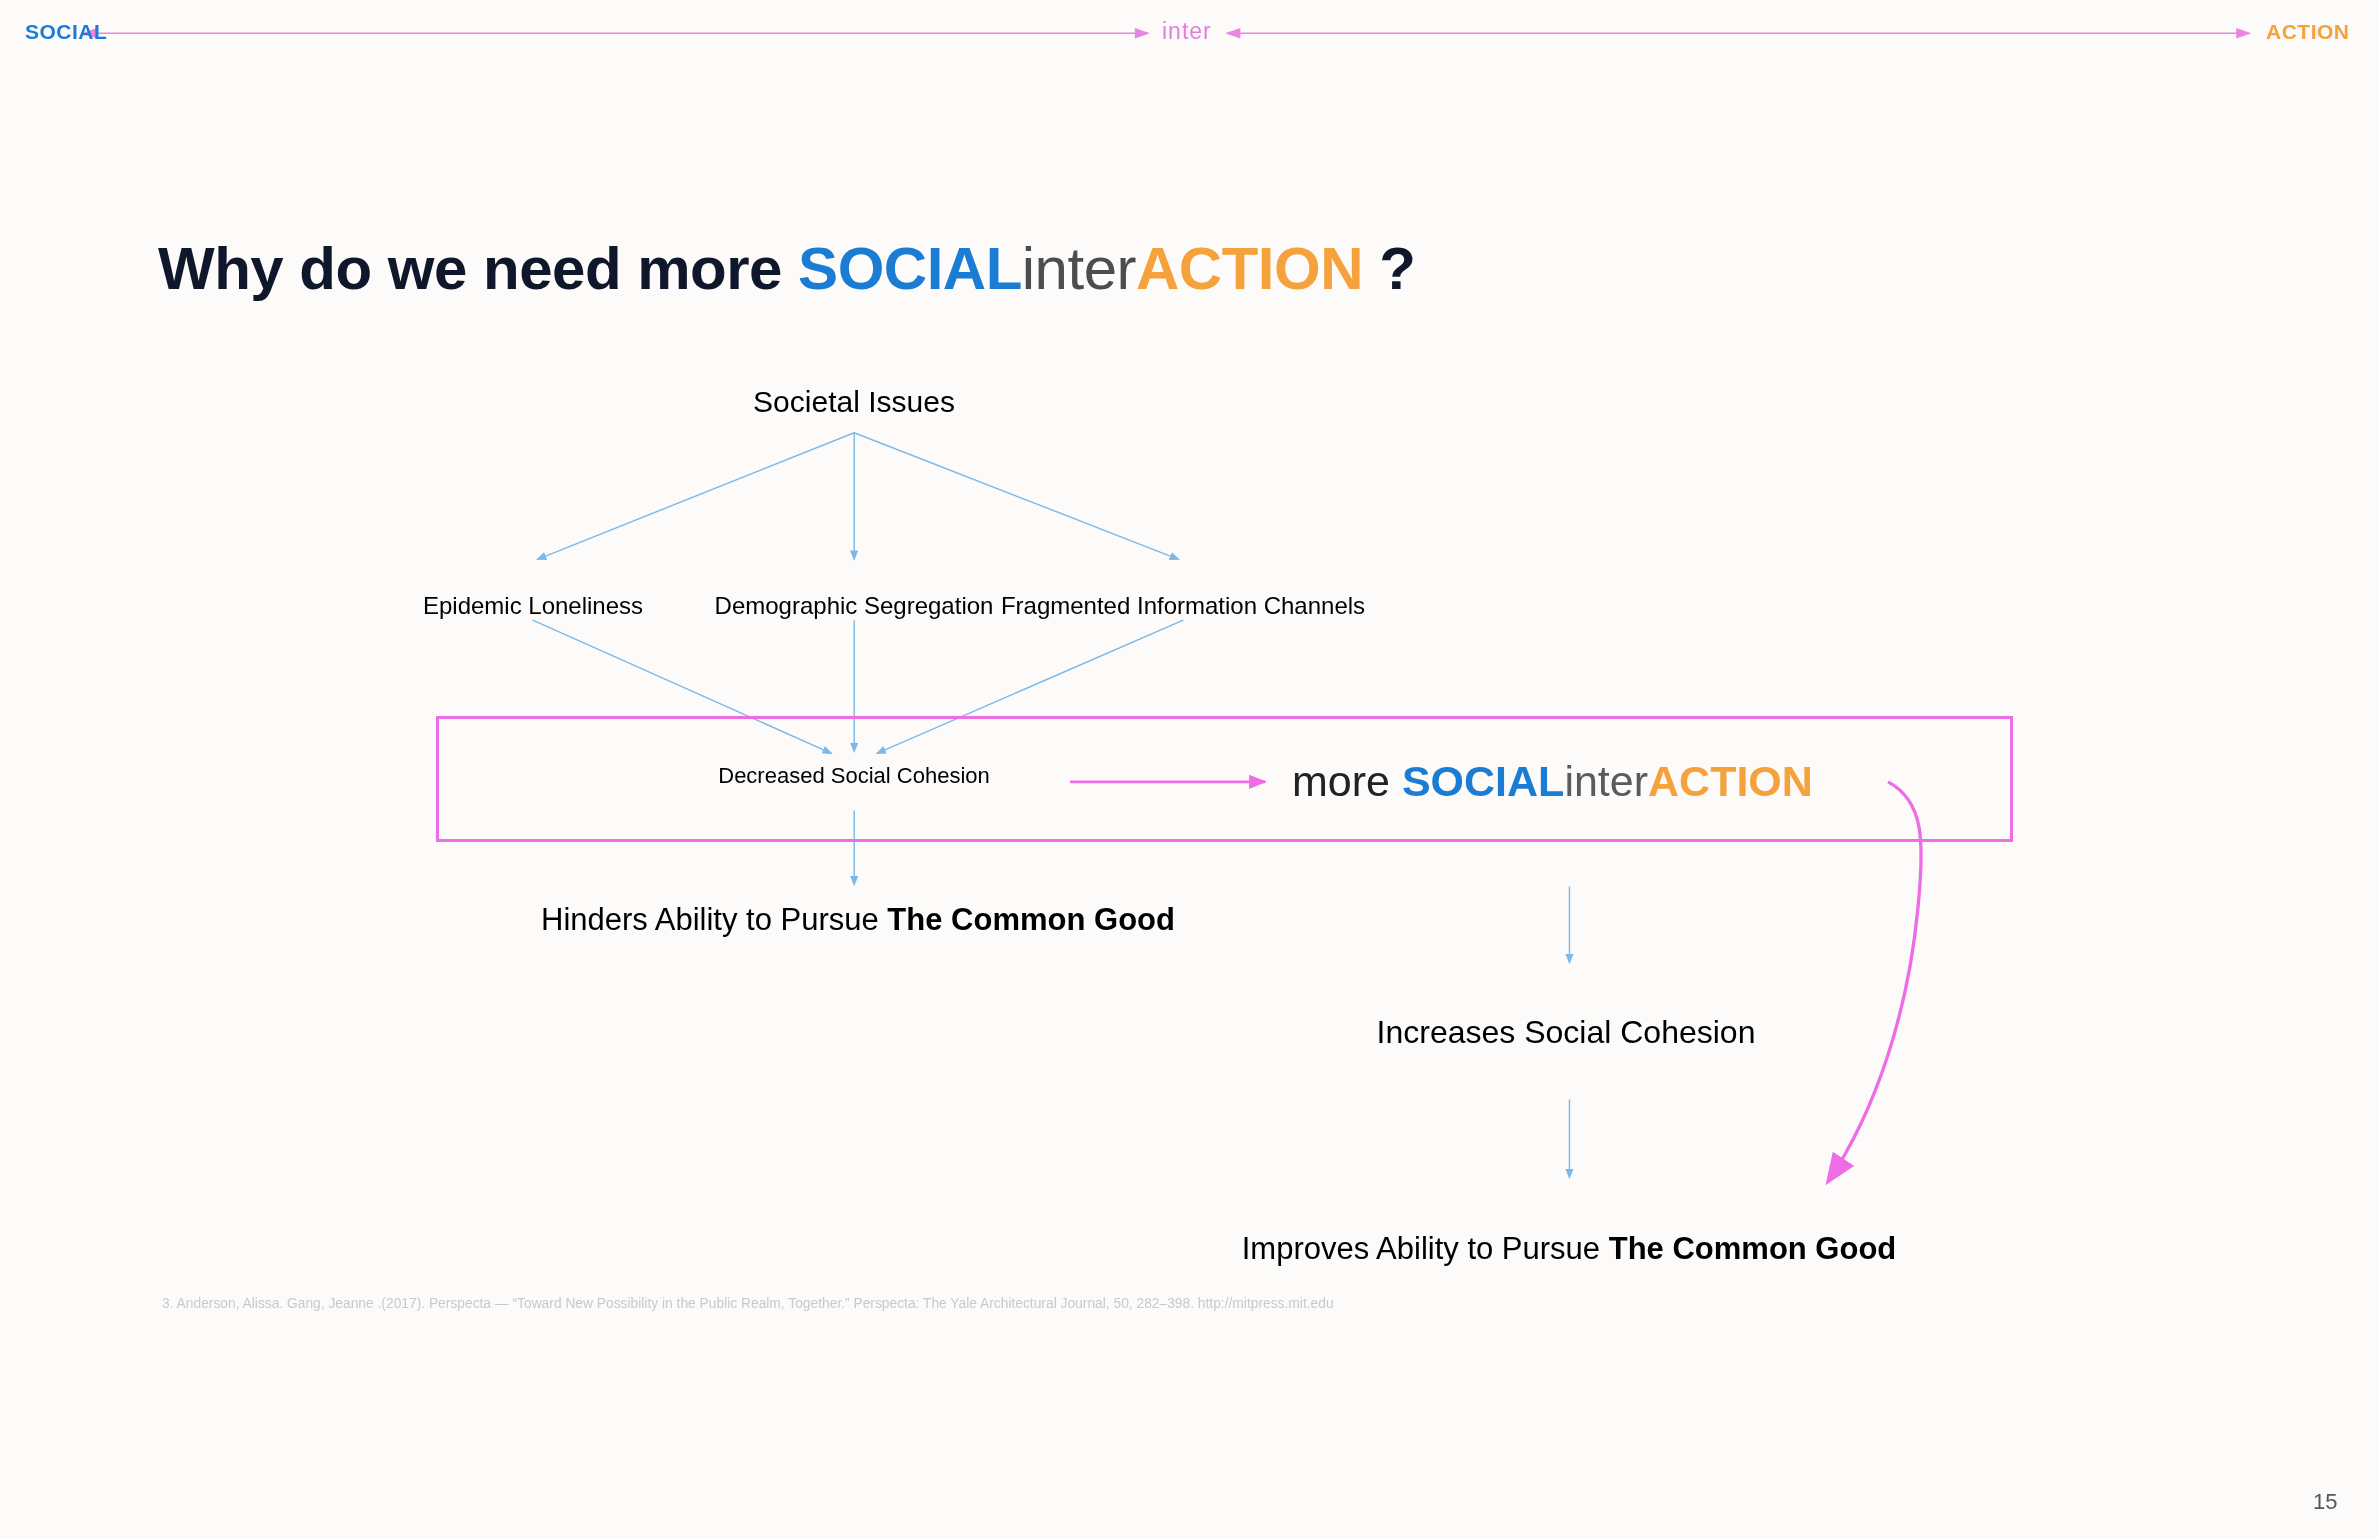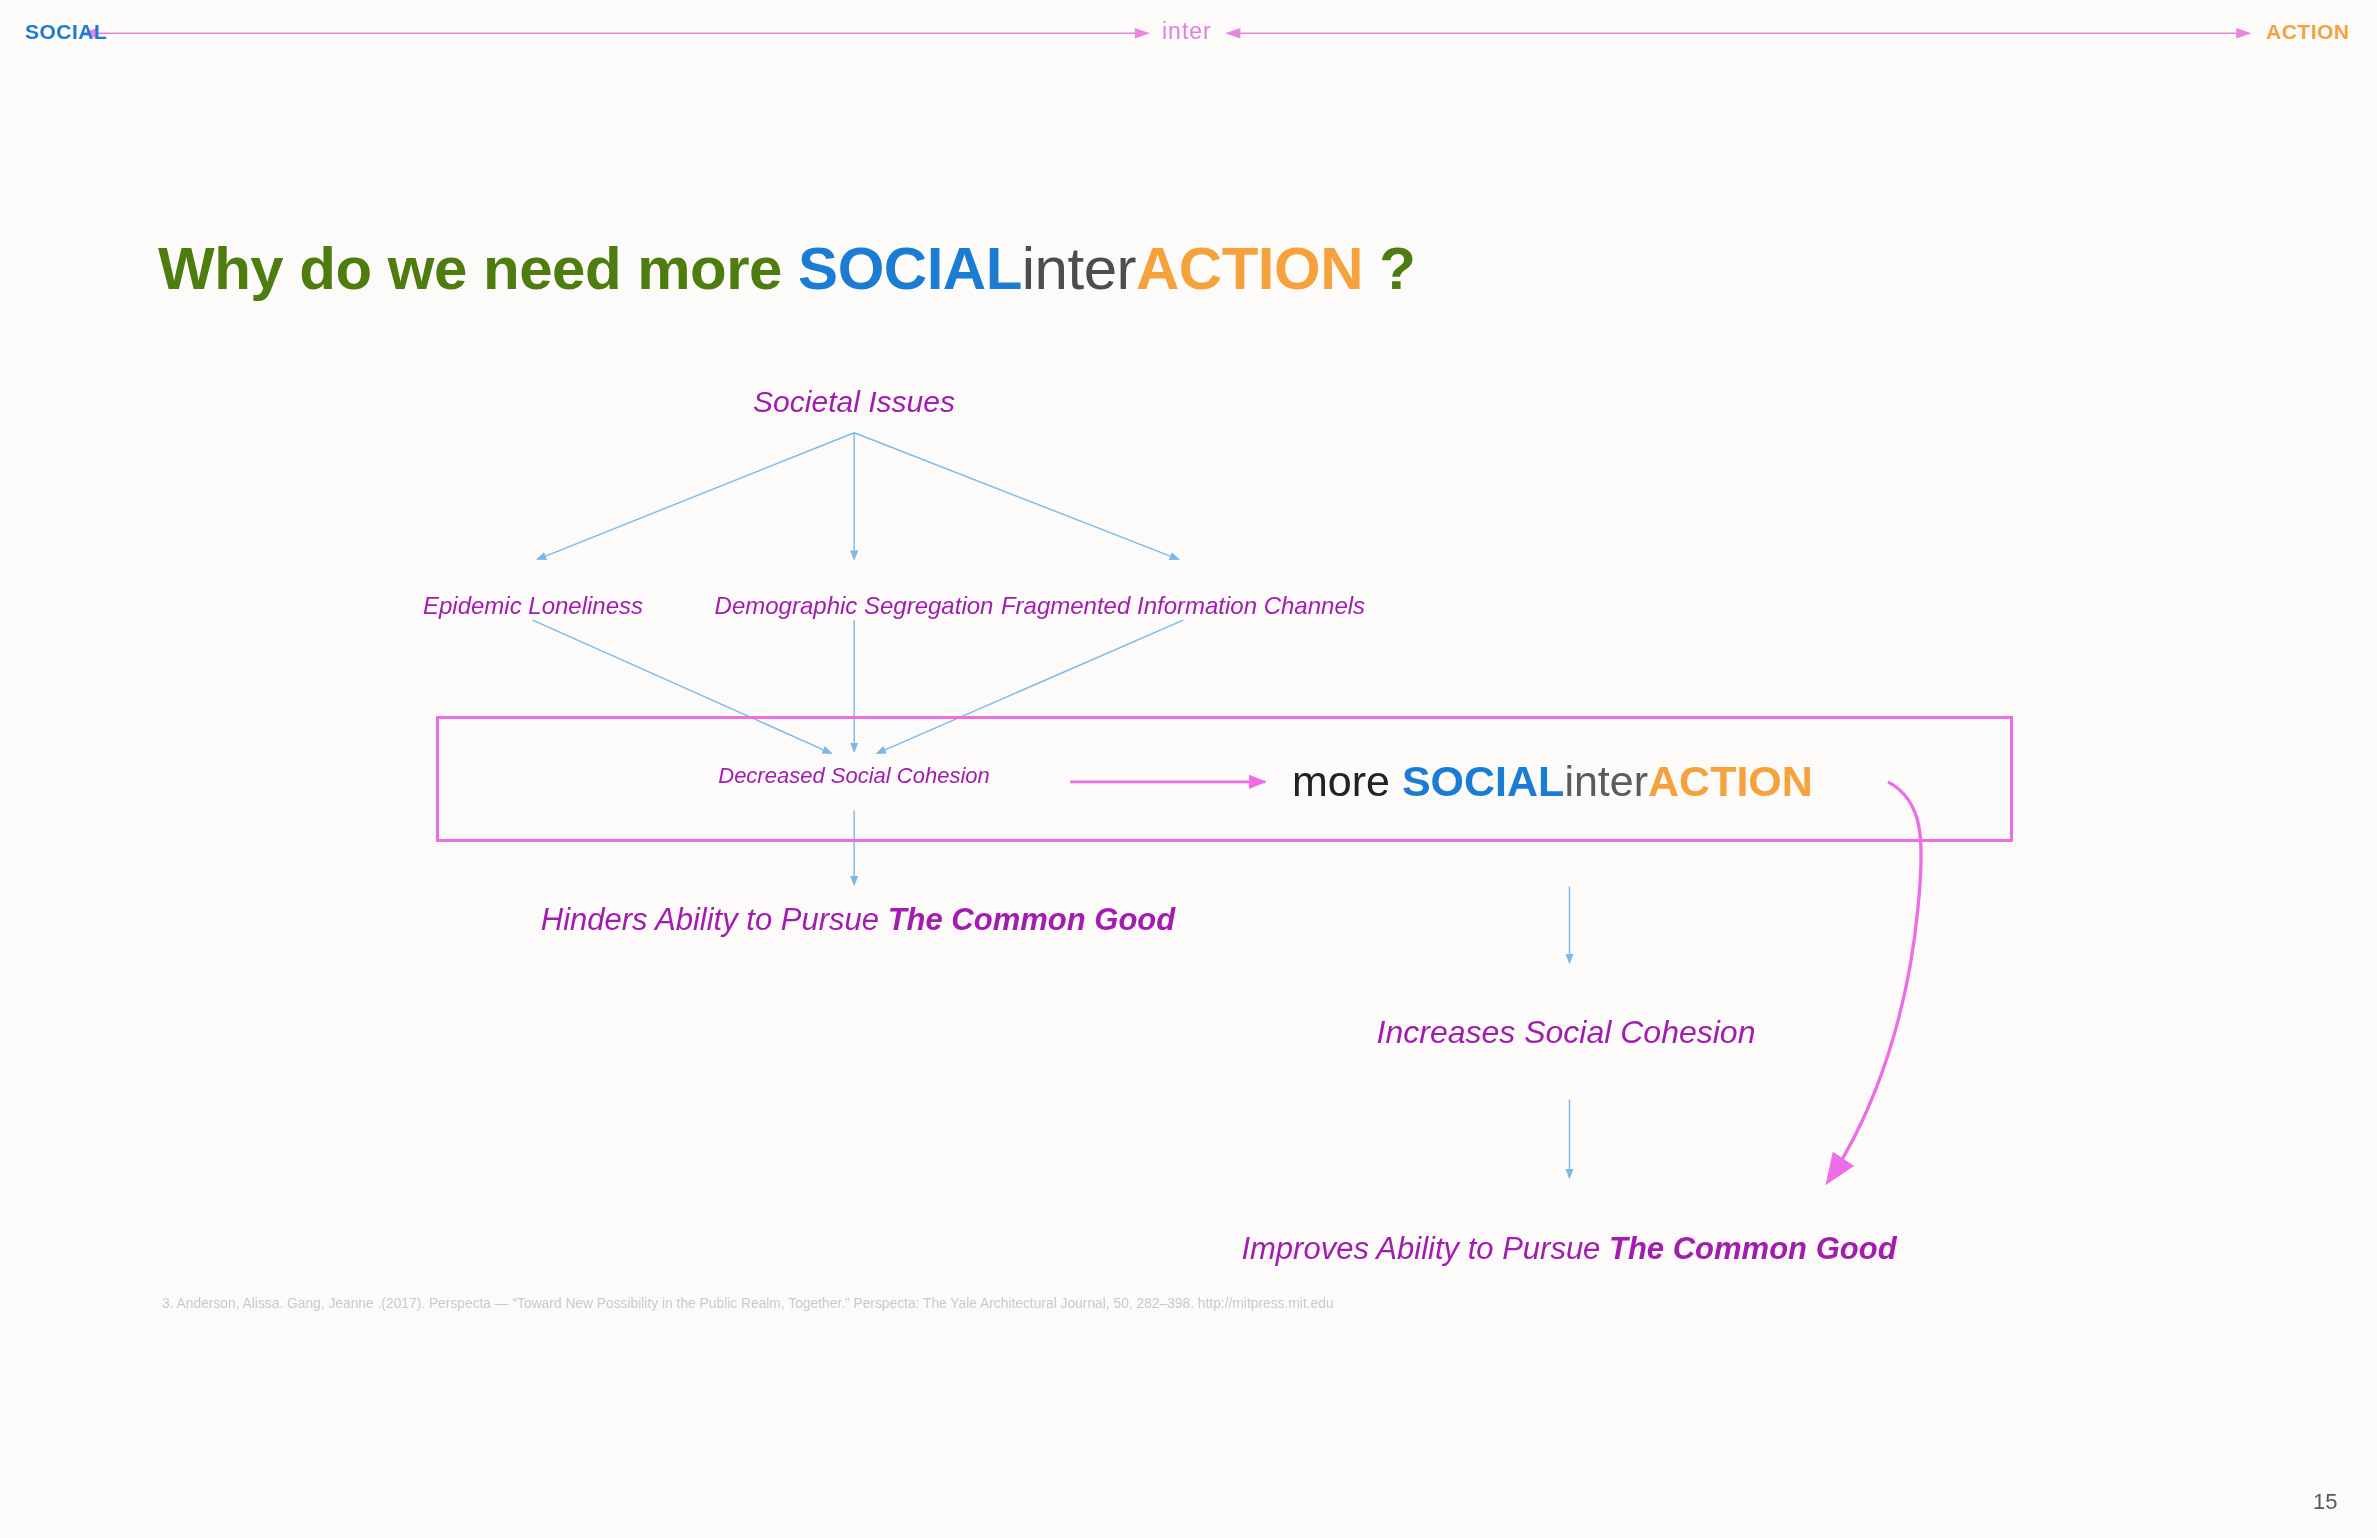--- a/index.html
+++ b/index.html
@@ -13,27 +13,27 @@
   .abs{position:absolute;}
   .nowrap{white-space:nowrap;}
 
   
   .hdr-left{left:25px;top:20px;font-size:21px;font-weight:bold;color:#1b7cd4;letter-spacing:0.5px;}
   .hdr-center{left:1162px;top:18px;font-size:23px;color:#e07fdc;letter-spacing:1px;}
   .hdr-right{left:2266px;top:20px;font-size:21px;font-weight:bold;color:#f5a23c;letter-spacing:0.5px;}
 
   
   .title{left:158px;top:234px;font-size:60px;font-weight:bold;letter-spacing:-0.5px;}
-  .t-pink{color:#4d7c0f;}
+  .t-pink{color:#0f172a;}
   .t-blue{color:#1b7cd4;}
   .t-gray{color:#4d4d4d;font-weight:normal;}
   .t-orange{color:#f5a23c;}
 
   
-  .node{color:#a21caf;font-style:italic;}
+  .node{color:#000000;}
   .ctr{transform:translateX(-50%);}
   .n-root{left:854px;top:385px;font-size:30px;}
   .n-cause{top:592px;font-size:24px;}
   .n-decreased{left:854px;top:763px;font-size:22px;}
   .n-more{left:1292px;top:757px;font-size:43px;color:#222;}
   .n-more .t-blue,.n-more .t-orange{font-weight:bold;}
   .n-more .t-gray{color:#5b5b5b;}
   .n-hinders{left:858px;top:902px;font-size:31px;}
   .n-increases{left:1566px;top:1014px;font-size:32px;}
   .n-improves{left:1569px;top:1231px;font-size:31px;}

